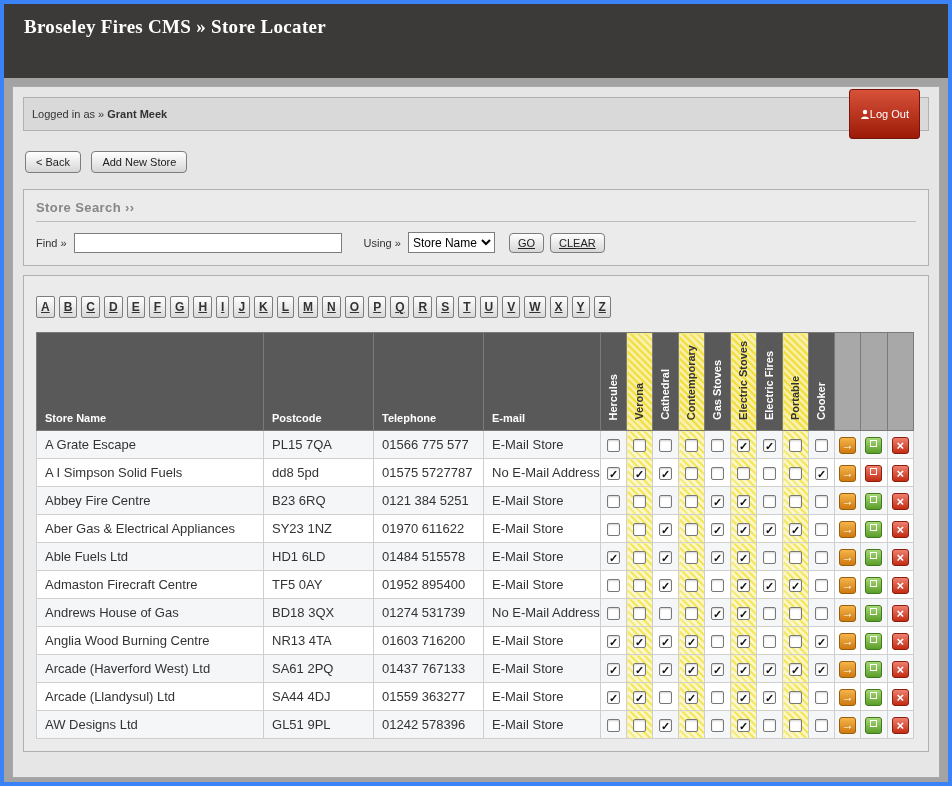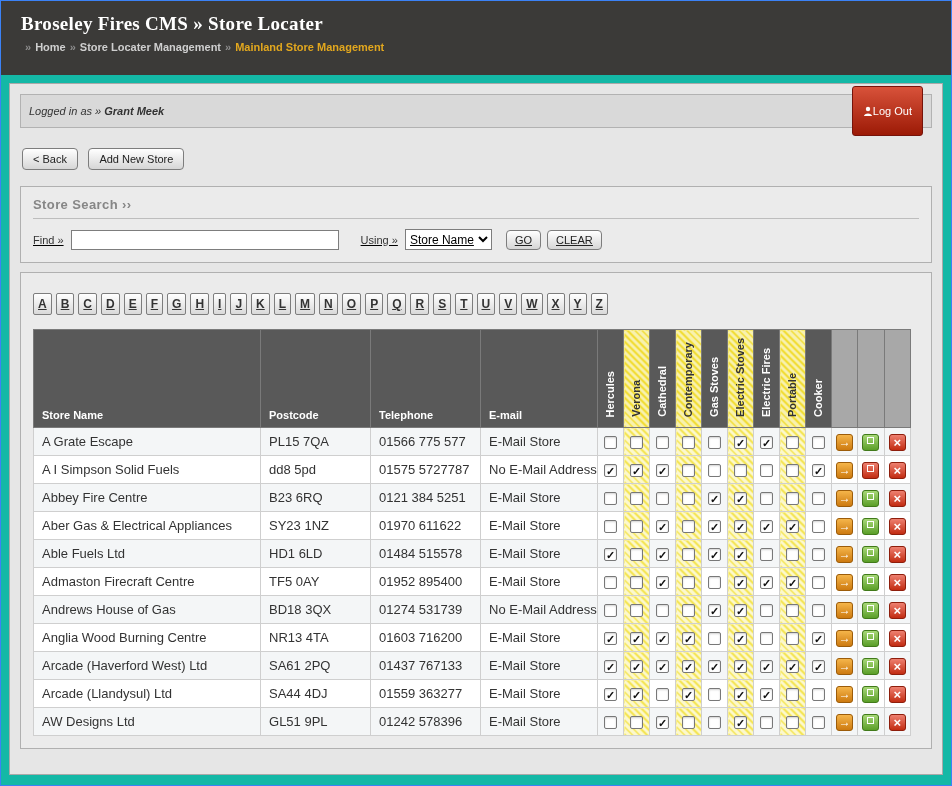--- a/index.html
+++ b/index.html
@@ -1,43 +1,43 @@
 <!DOCTYPE html>
 <html><head>
 <meta charset="utf-8">
 <style>
   * { margin:0; padding:0; box-sizing:border-box; }
   html,body { background:#fff; }
   body { font-family:"Liberation Sans", sans-serif; }
-  .screen { width:952px; height:786px; border:1px solid #3b82f6; background:#14b8a6; overflow:hidden; }
+  .screen { width:952px; height:786px; border:4px solid #3b82f6; background:#a3a3a3; overflow:hidden; }
 
   
   .topbar { height:74px; background:#3b3a38; padding:12px 20px 0; }
   .topbar h1 { font-family:"Liberation Serif", serif; font-size:19px; font-weight:bold; color:#ffffff; letter-spacing:.3px; margin-bottom:6px; }
   .crumbs { font-size:11px; font-weight:bold; }
   .crumb-sep { color:#8d8d8d; margin:0 4px; }
   .crumbs .crumb { color:#cfcfcf; cursor:pointer; }
   .crumbs .crumb.active { color:#e2a71e; }
 
   
   .panel { margin:8px; border:1px solid #a9a9a9; background:#e6e6e6; padding:10px; height:692px; }
 
   .login-bar { display:flex; align-items:center; justify-content:space-between; height:34px; background:#d9d9d9; border:1px solid #b2b2b2; padding:0 8px; margin-bottom:20px; }
-  .login-text { font-size:11px; color:#333;font-style:italic; }
+  .login-text { font-size:11px; color:#333; }
   .login-text b { font-weight:bold; }
   .logout-btn { display:inline-flex; align-items:center; font-size:11px; color:#fff; background:linear-gradient(#d8523a,#9c1a06); border:1px solid #76130a; border-radius:3px; padding:18px 10px; cursor:pointer; }
 
   .toolbar { margin:0 2px 16px; }
   .btn { display:inline-block; font-size:11px; color:#222; background:linear-gradient(#ffffff,#d6d6d6); border:1px solid #7d7d7d; border-radius:4px; padding:4px 10px; margin-right:6px; cursor:pointer; }
   .btn.small { text-transform:uppercase; text-decoration:underline; padding:3px 8px; }
 
   .box { border:1px solid #b0b0b0; background:#ebebeb; padding:10px 12px 12px; margin-bottom:9px; }
   .box h2 { font-size:13px; font-weight:bold; color:#868686; letter-spacing:.4px; border-bottom:1px solid #bdbdbd; padding-bottom:6px; margin-bottom:10px; }
 
-  .search-row { display:flex; align-items:center;text-decoration:underline; }
+  .search-row { display:flex; align-items:center; }
   .search-row label { font-size:11px; color:#333; margin-right:7px; }
   .find-input { width:268px; height:20px; border:1px solid #7d7d7d; background:#fff; font-size:11px; padding:0 4px; margin-right:22px; }
   .using-select { height:21px; font-size:12px; border:1px solid #7d7d7d; background:#fff; margin-right:14px; }
 
   .alphabet { margin:10px 0 14px; }
   .letter { display:inline-block; min-width:13px; text-align:center; padding:3px 4px; margin-right:4px; border:1px solid #7d7d7d; border-radius:2px; background:linear-gradient(#ffffff,#d9d9d9); font-size:12px; font-weight:bold; color:#333; text-decoration:underline; cursor:pointer; }
 
   
   table.store-table { border-collapse:collapse; table-layout:fixed; width:878px; background:#fff; border:1px solid #9a9a9a; }
   .store-table th, .store-table td { border:1px solid #cfcfcf; }
@@ -65,21 +65,20 @@
   .icon-redx     { background:linear-gradient(#ee8070,#c22c12); border-color:#8e1e0c; font-size:13px; }
   .icon-btn .sq  { display:inline-block; width:7px; height:7px; border:1px solid #fff; vertical-align:middle; margin-top:-3px; }
 </style>
 </head>
 <body>
 
 <div class="screen">
 
   <header class="topbar">
     <h1>Broseley Fires CMS » Store Locater</h1>
-    <div class="crumbs" id="crumbs"><span class="crumb-sep">»</span><span class="crumb">Home</span><span class="crumb-sep">»</span><span class="crumb">Store Locater Management</span><span class="crumb-sep">»</span><span class="crumb active">Mainland Store Management</span></div>
   </header>
 
   <div class="panel">
 
     <div class="login-bar">
       <div class="login-text">
         <span>Logged in as »</span>
         <b>Grant Meek</b>
       </div>
       <button class="logout-btn">

